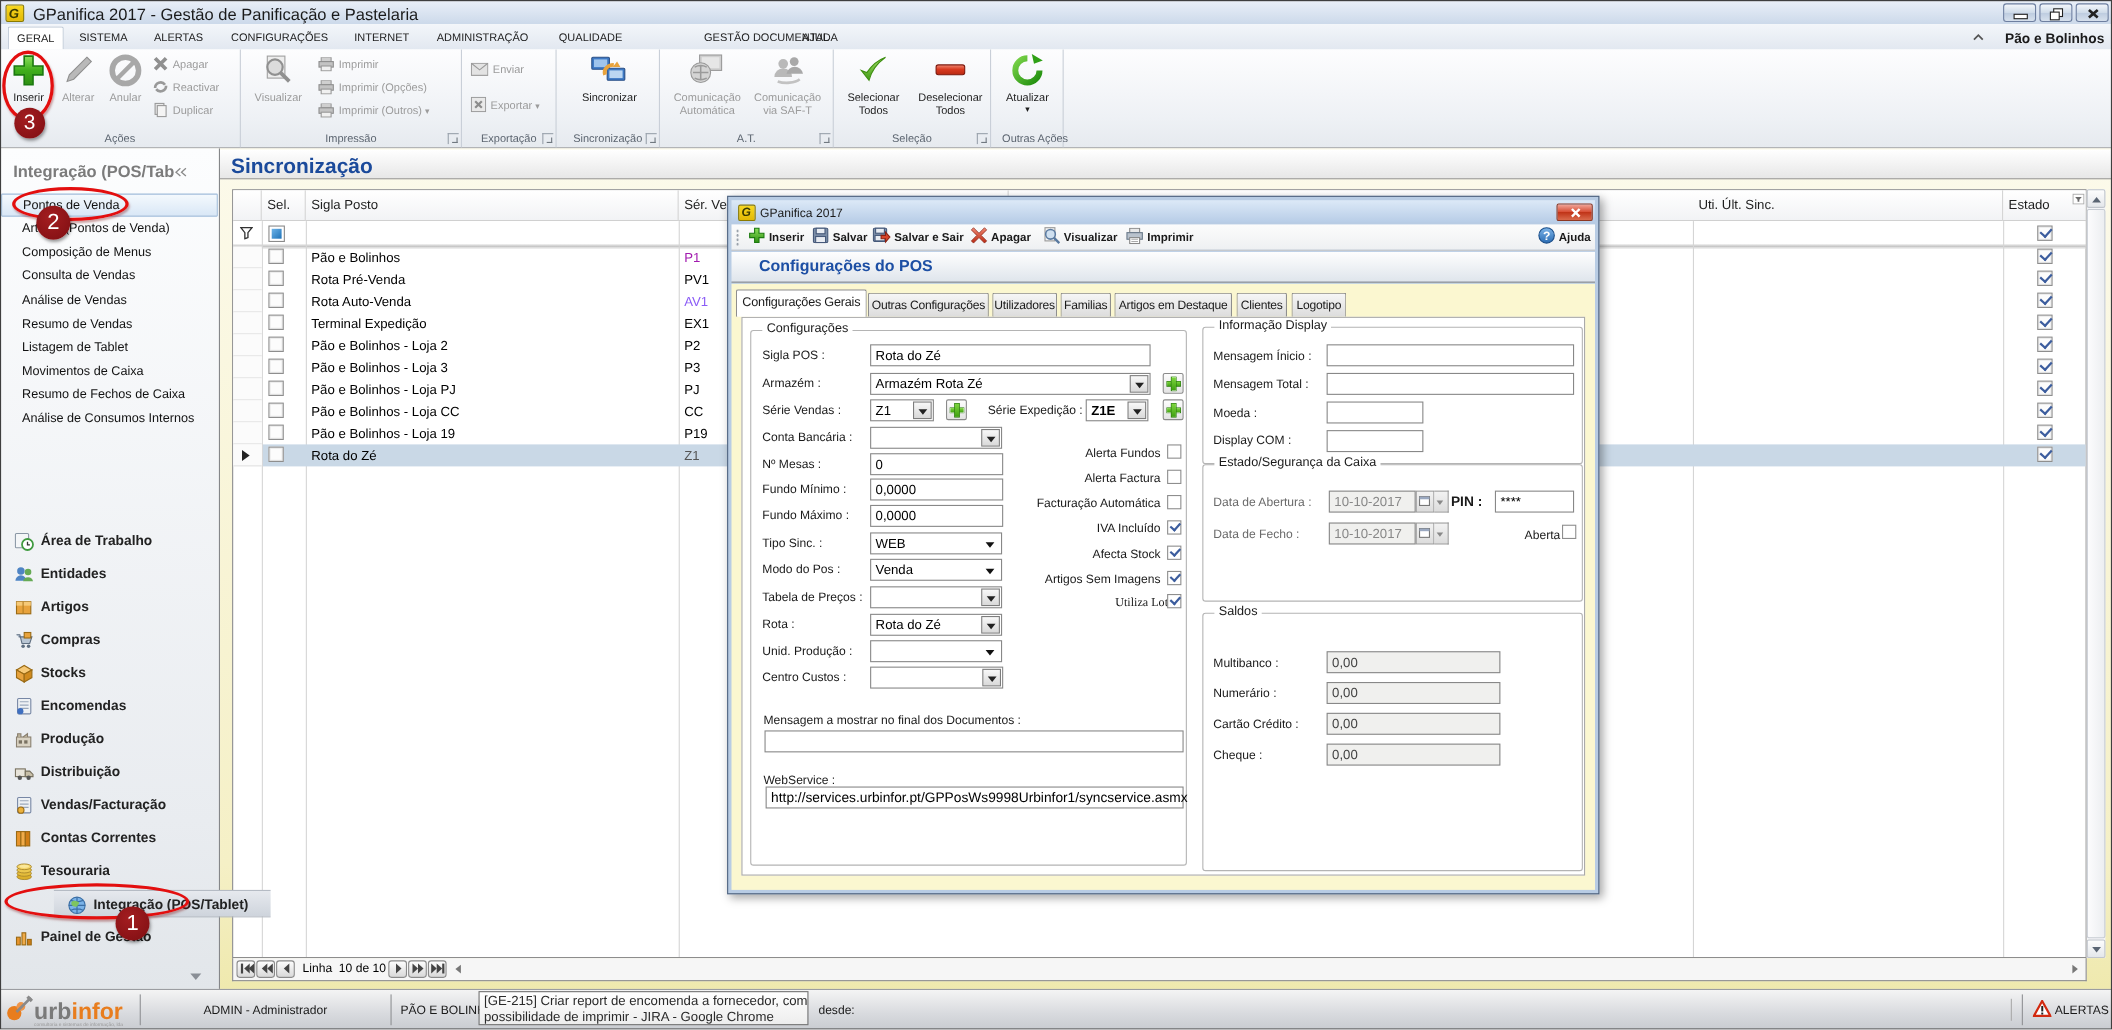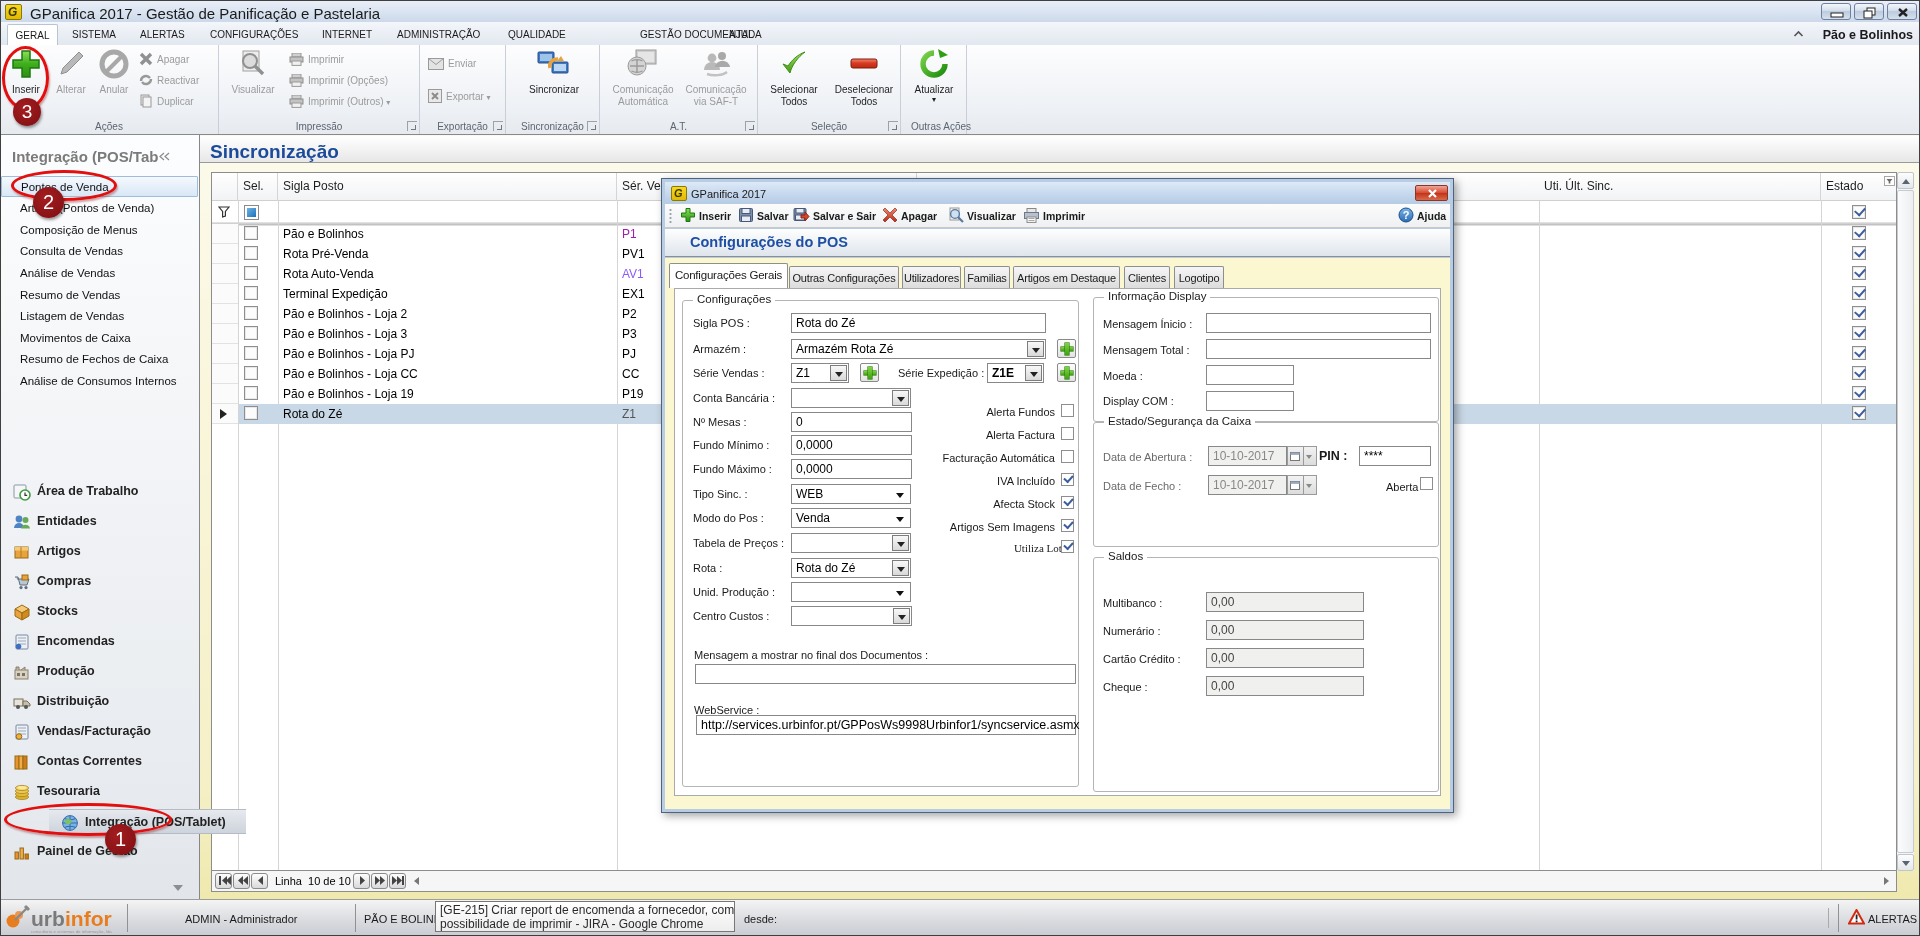--- a/index.html
+++ b/index.html
@@ -494,21 +494,21 @@
     <h2>Integração (POS/Tab</h2>
     <svg id="side-collapse" style="position:absolute;left:159px;top:17px;" width="11" height="9" viewBox="0 0 11 9">
         <path d="M5 1 L1 4.5 L5 8 M10 1 L6 4.5 L10 8" fill="none" stroke="#8a8a8a" stroke-width="1.2"></path>
       </svg>
     <div class="sideitem sel" style="top:41px;">Pontos de Venda</div>
     <div class="sideitem" style="top:63px;">Artigos (Pontos de Venda)</div>
     <div class="sideitem" style="top:85px;">Composição de Menus</div>
     <div class="sideitem" style="top:106px;">Consulta de Vendas</div>
     <div class="sideitem" style="top:128px;">Análise de Vendas</div>
     <div class="sideitem" style="top:150px;">Resumo de Vendas</div>
-    <div class="sideitem" style="top:171px;">Listagem de Vendas</div>
+    <div class="sideitem" style="top:171px;">Listagem de Tablet</div>
     <div class="sideitem" style="top:193px;">Movimentos de Caixa</div>
     <div class="sideitem" style="top:214px;">Resumo de Fechos de Caixa</div>
     <div class="sideitem" style="top:236px;">Análise de Consumos Internos</div>
 
     <div class="navitem" style="top:344px;">Área de Trabalho<svg class="navicon" viewBox="0 0 18 18">
           <rect x="1" y="2" width="12" height="13" rx="1" fill="#f4f6f8" stroke="#8a97a5"></rect>
           <circle cx="12" cy="12" r="5" fill="#fff" stroke="#3f9a3f" stroke-width="1.6"></circle>
           <path d="M12 9.5 v2.8 h2.2" stroke="#333" stroke-width="1.2" fill="none"></path>
         </svg></div>
     <div class="navitem" style="top:374px;">Entidades<svg class="navicon" viewBox="0 0 18 18">

